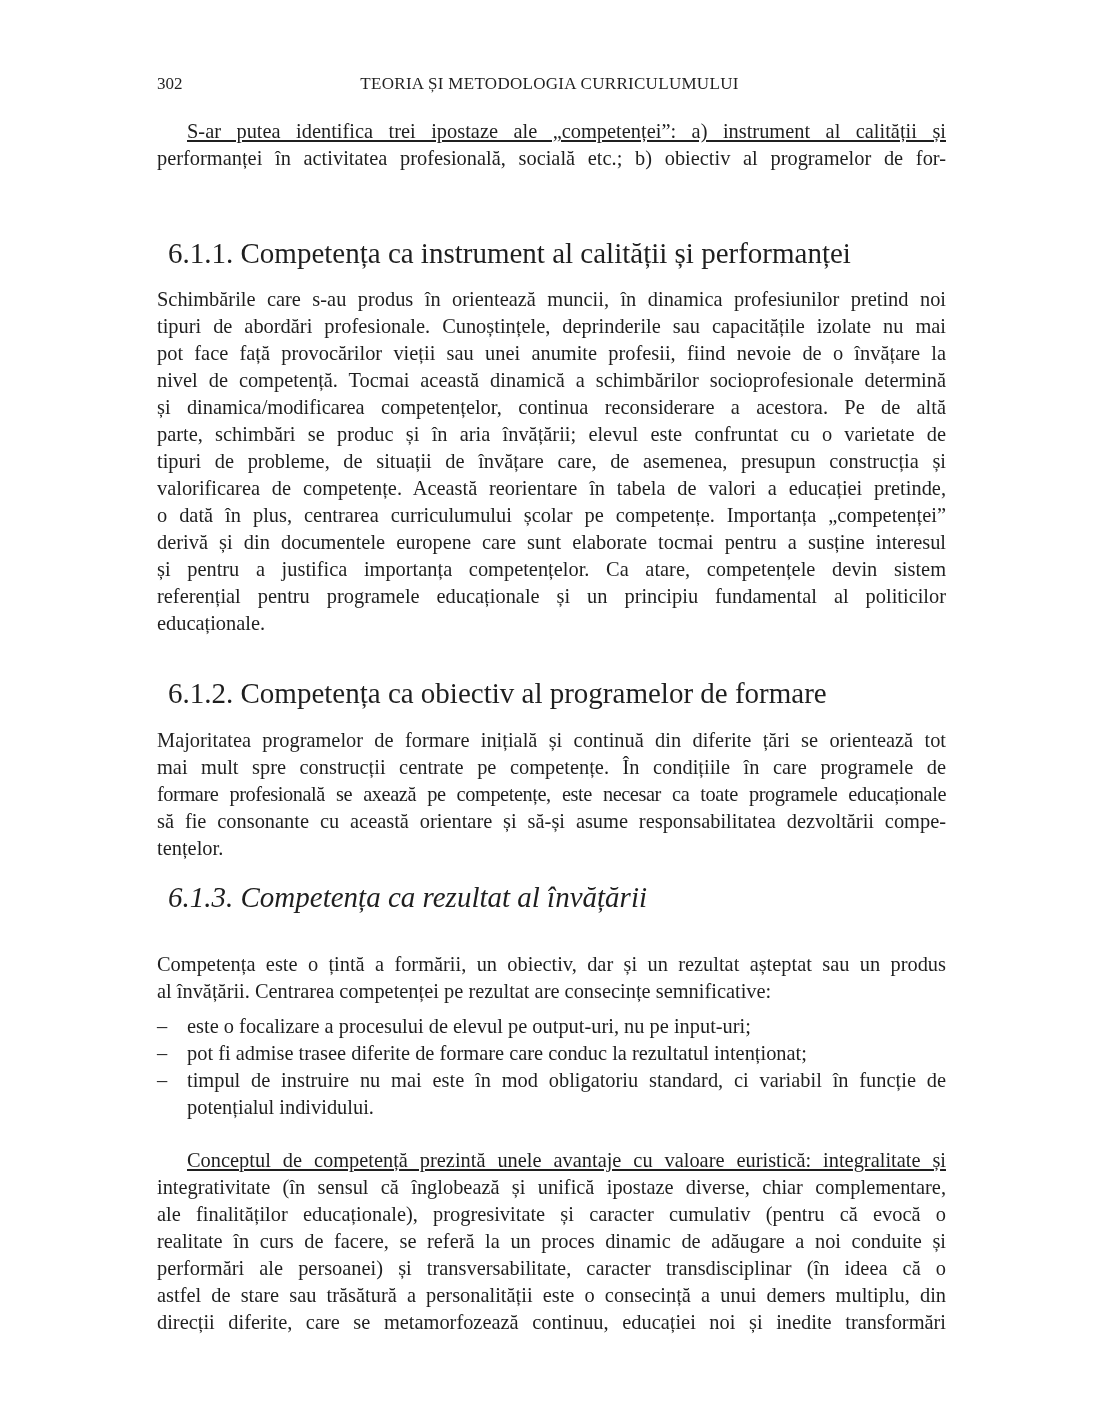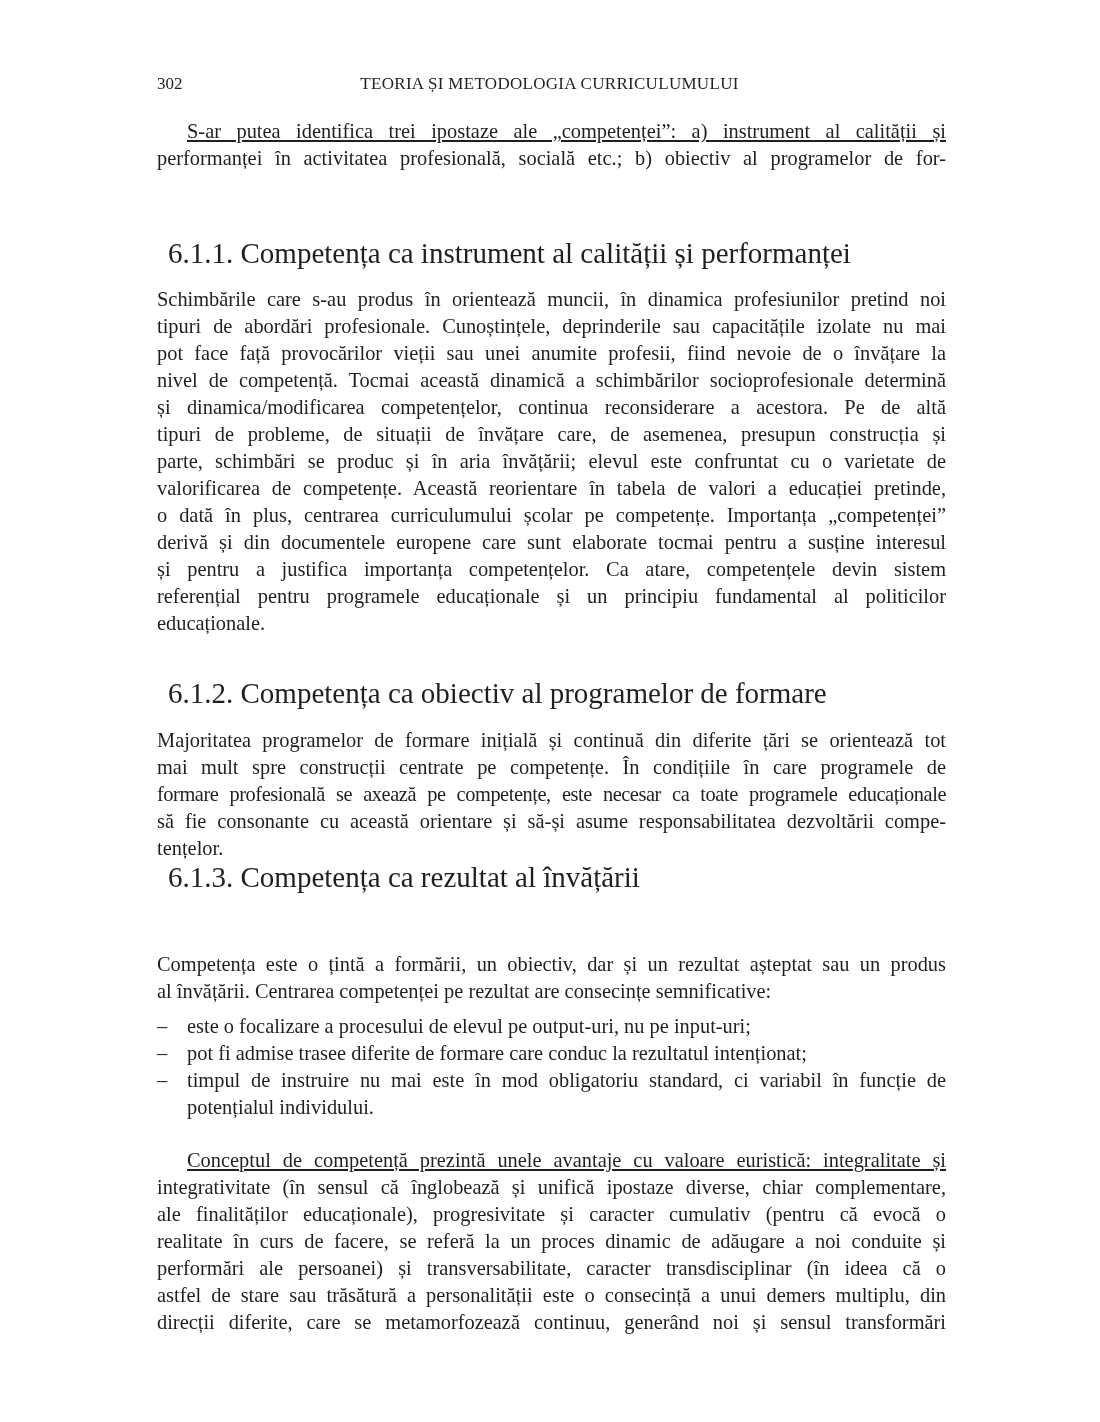--- a/index.html
+++ b/index.html
@@ -36,40 +36,40 @@
     <span class="line">performanței în activitatea profesională, socială etc.; b) obiectiv al programelor de for-</span>
   </div>
 
   <div class="heading" style="top:238px;">6.1.1. Competența ca instrument al calității și performanței</div>
   <div class="block" style="top:286px;">
     <span class="line">Schimbările care s-au produs în orientează muncii, în dinamica profesiunilor pretind noi</span>
     <span class="line">tipuri de abordări profesionale. Cunoștințele, deprinderile sau capacitățile izolate nu mai</span>
     <span class="line">pot face față provocărilor vieții sau unei anumite profesii, fiind nevoie de o învățare la</span>
     <span class="line">nivel de competență. Tocmai această dinamică a schimbărilor socioprofesionale determină</span>
     <span class="line">și dinamica/modificarea competențelor, continua reconsiderare a acestora. Pe de altă</span>
+    <span class="line">parte, schimbări se produc și în aria învățării; elevul este confruntat cu o varietate de</span>
     <span class="line">tipuri de probleme, de situații de învățare care, de asemenea, presupun construcția și</span>
-    <span class="line">parte, schimbări se produc și în aria învățării; elevul este confruntat cu o varietate de</span>
     <span class="line">valorificarea de competențe. Această reorientare în tabela de valori a educației pretinde,</span>
     <span class="line">o dată în plus, centrarea curriculumului școlar pe competențe. Importanța „competenței”</span>
     <span class="line">derivă și din documentele europene care sunt elaborate tocmai pentru a susține interesul</span>
     <span class="line">și pentru a justifica importanța competențelor. Ca atare, competențele devin sistem</span>
     <span class="line">referențial pentru programele educaționale și un principiu fundamental al politicilor</span>
     <span class="line last">educaționale.</span>
   </div>
 
   <div class="heading" style="top:678px;text-align:right;">6.1.2. Competența ca obiectiv al programelor de formare</div>
   <div class="block" style="top:727px;">
     <span class="line">Majoritatea programelor de formare inițială și continuă din diferite țări se orientează tot</span>
     <span class="line">mai mult spre construcții centrate pe competențe. În condițiile în care programele de</span>
     <span class="line" style="letter-spacing:-0.45px;">formare profesională se axează pe competențe, este necesar ca toate programele educaționale</span>
     <span class="line">să fie consonante cu această orientare și să-și asume responsabilitatea dezvoltării compe-</span>
     <span class="line last">tențelor.</span>
   </div>
 
-  <div class="heading" style="top:862px;">6.1.3. Competența ca rezultat al învățării</div>
+  <div class="heading" style="top:882px;font-style:italic;">6.1.3. Competența ca rezultat al învățării</div>
   <div class="block" style="top:951px;">
     <span class="line">Competența este o țintă a formării, un obiectiv, dar și un rezultat așteptat sau un produs</span>
     <span class="line last">al învățării. Centrarea competenței pe rezultat are consecințe semnificative:</span>
   </div>
 
   <div class="bullets" style="top:1013px;">
     <div class="bullet">
       <span class="dash">–</span>
       <span class="line last">este o focalizare a procesului de elevul pe output-uri, nu pe input-uri;</span>
     </div>
@@ -84,16 +84,16 @@
     </div>
   </div>
 
   <div class="block" style="top:1147px;">
     <span class="line indent">Conceptul de competență prezintă unele avantaje cu valoare euristică: integralitate și</span>
     <span class="line">integrativitate (în sensul că înglobează și unifică ipostaze diverse, chiar complementare,</span>
     <span class="line">ale finalităților educaționale), progresivitate și caracter cumulativ (pentru că evocă o</span>
     <span class="line">realitate în curs de facere, se referă la un proces dinamic de adăugare a noi conduite și</span>
     <span class="line">performări ale persoanei) și transversabilitate, caracter transdisciplinar (în ideea că o</span>
     <span class="line">astfel de stare sau trăsătură a personalității este o consecință a unui demers multiplu, din</span>
-    <span class="line">direcții diferite, care se metamorfozează continuu, generând noi și sensul transformări</span>
+    <span class="line">direcții diferite, care se metamorfozează continuu, educației noi și inedite transformări</span>
   </div>
 
 </div>
 
 </body></html>

